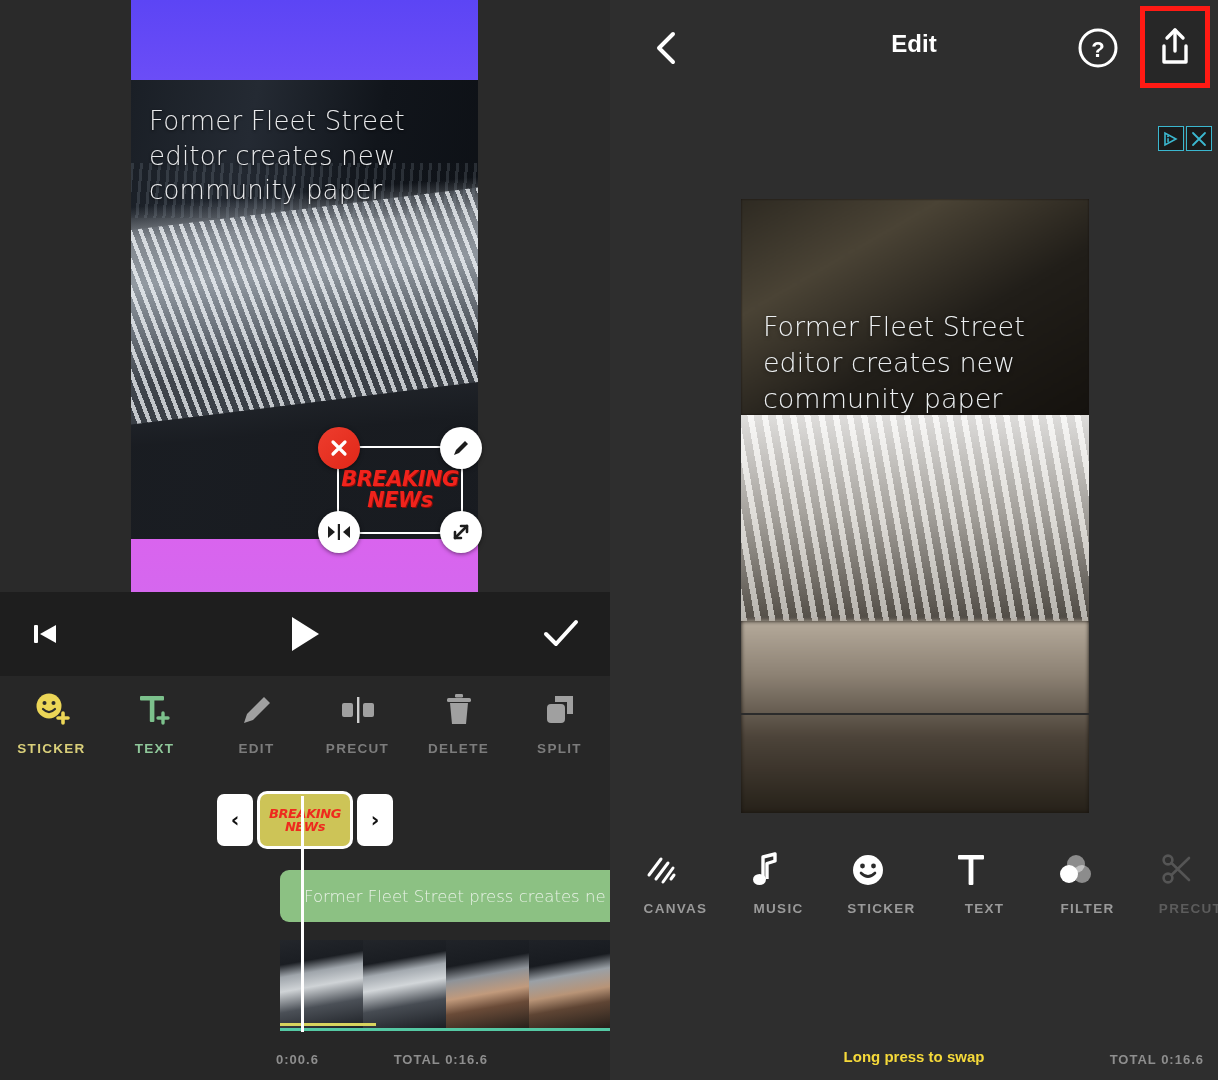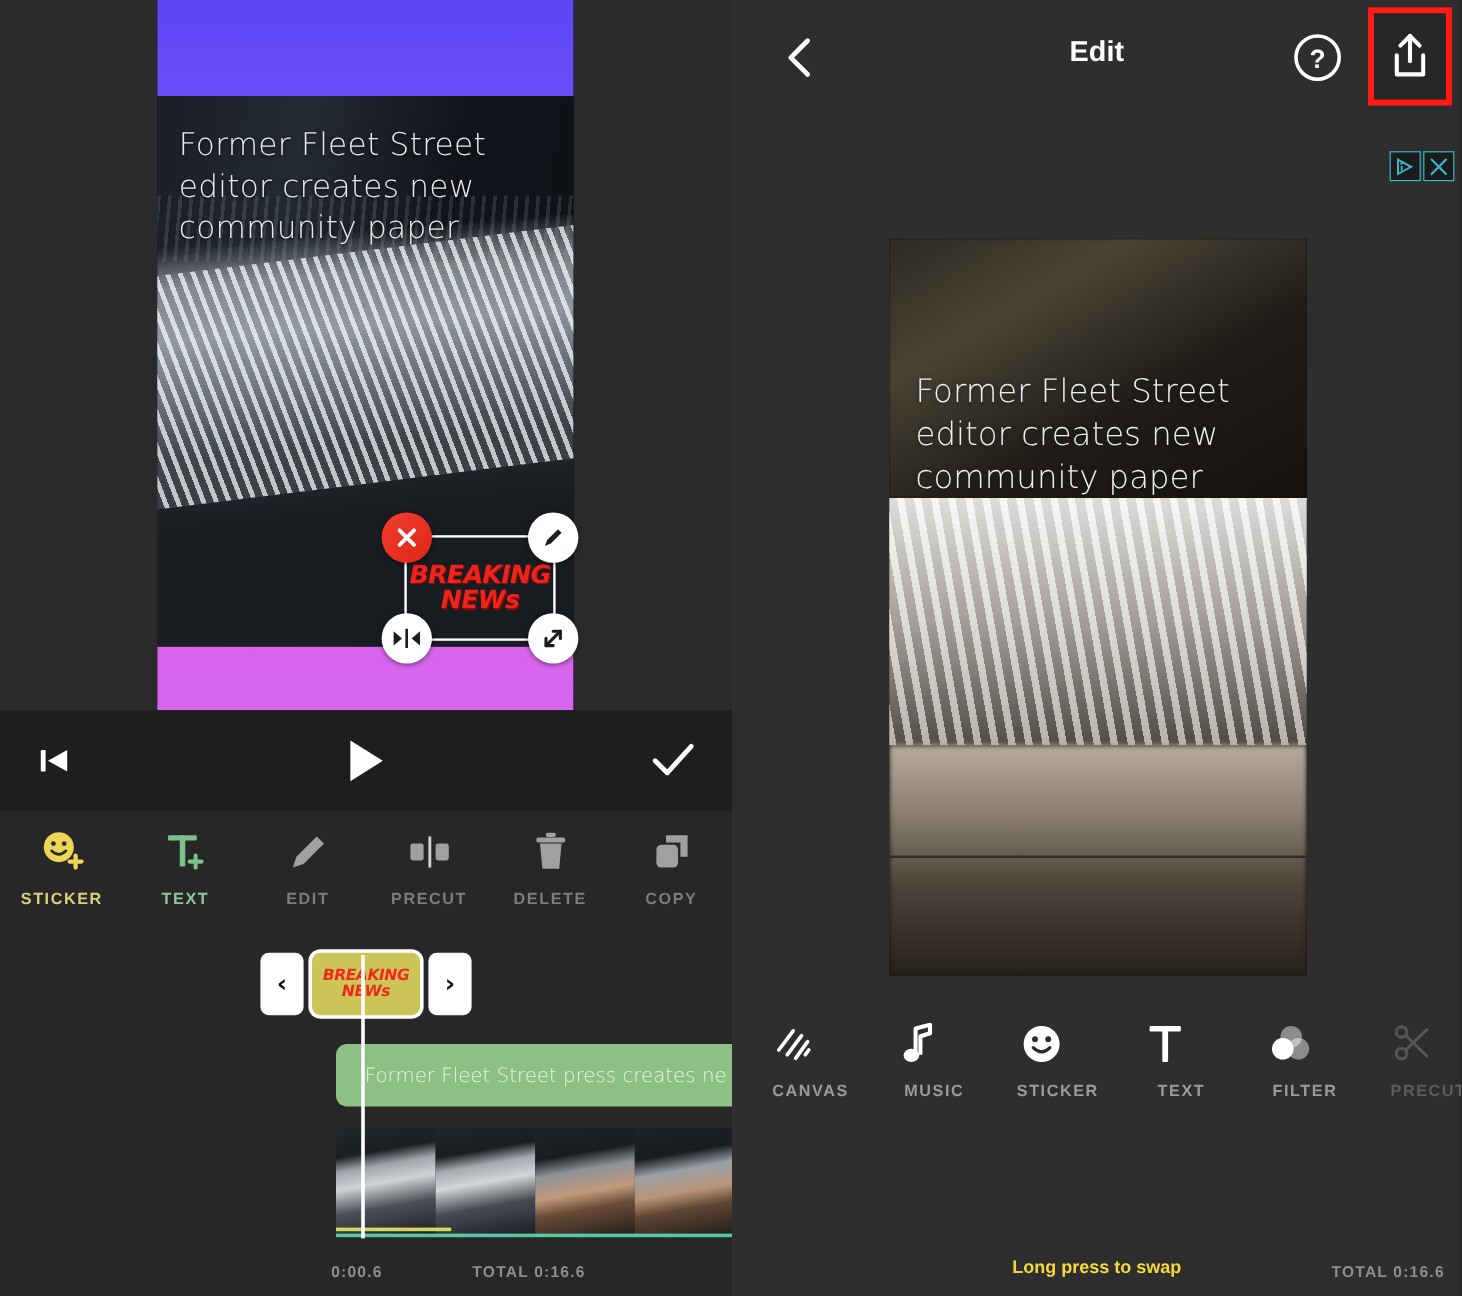--- a/index.html
+++ b/index.html
@@ -386,21 +386,21 @@
         </div>
         <div class="lbl">DELETE</div>
       </div>
       <div class="tool tool-dim">
         <div class="ico">
           <svg width="34" height="34" viewBox="0 0 34 34">
             <path d="M12 3 H30 V21 H24 V9 H12 Z" fill="#a0a0a0"></path>
             <rect x="4" y="11" width="18" height="19" rx="4" fill="#a0a0a0"></rect>
           </svg>
         </div>
-        <div class="lbl">COPY</div>
+        <div class="lbl">SPLIT</div>
       </div>
     </div>
 
     <div class="sticker-track">
       <div class="nav-sq">‹</div>
       <div class="sticker-chip">
         <div class="sticker-chip-inner">
           <span>BREAKING</span>
           <span>NEWs</span>
         </div>

